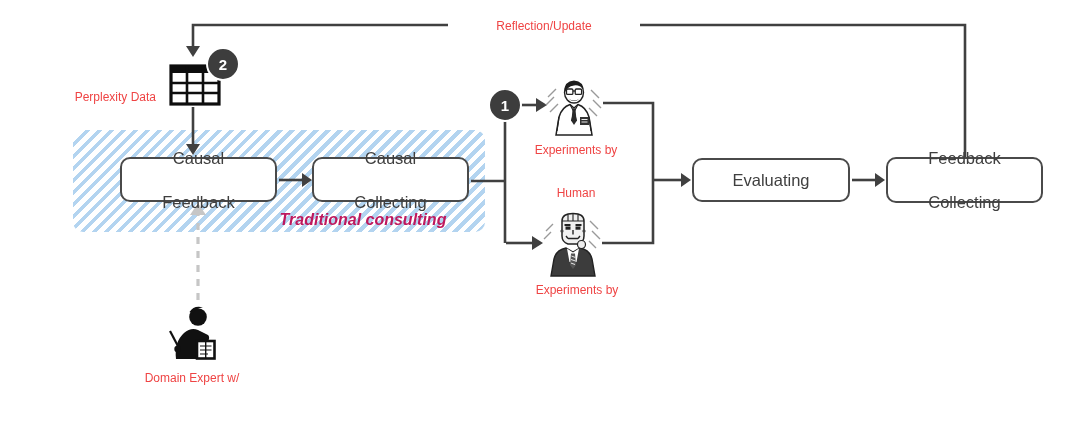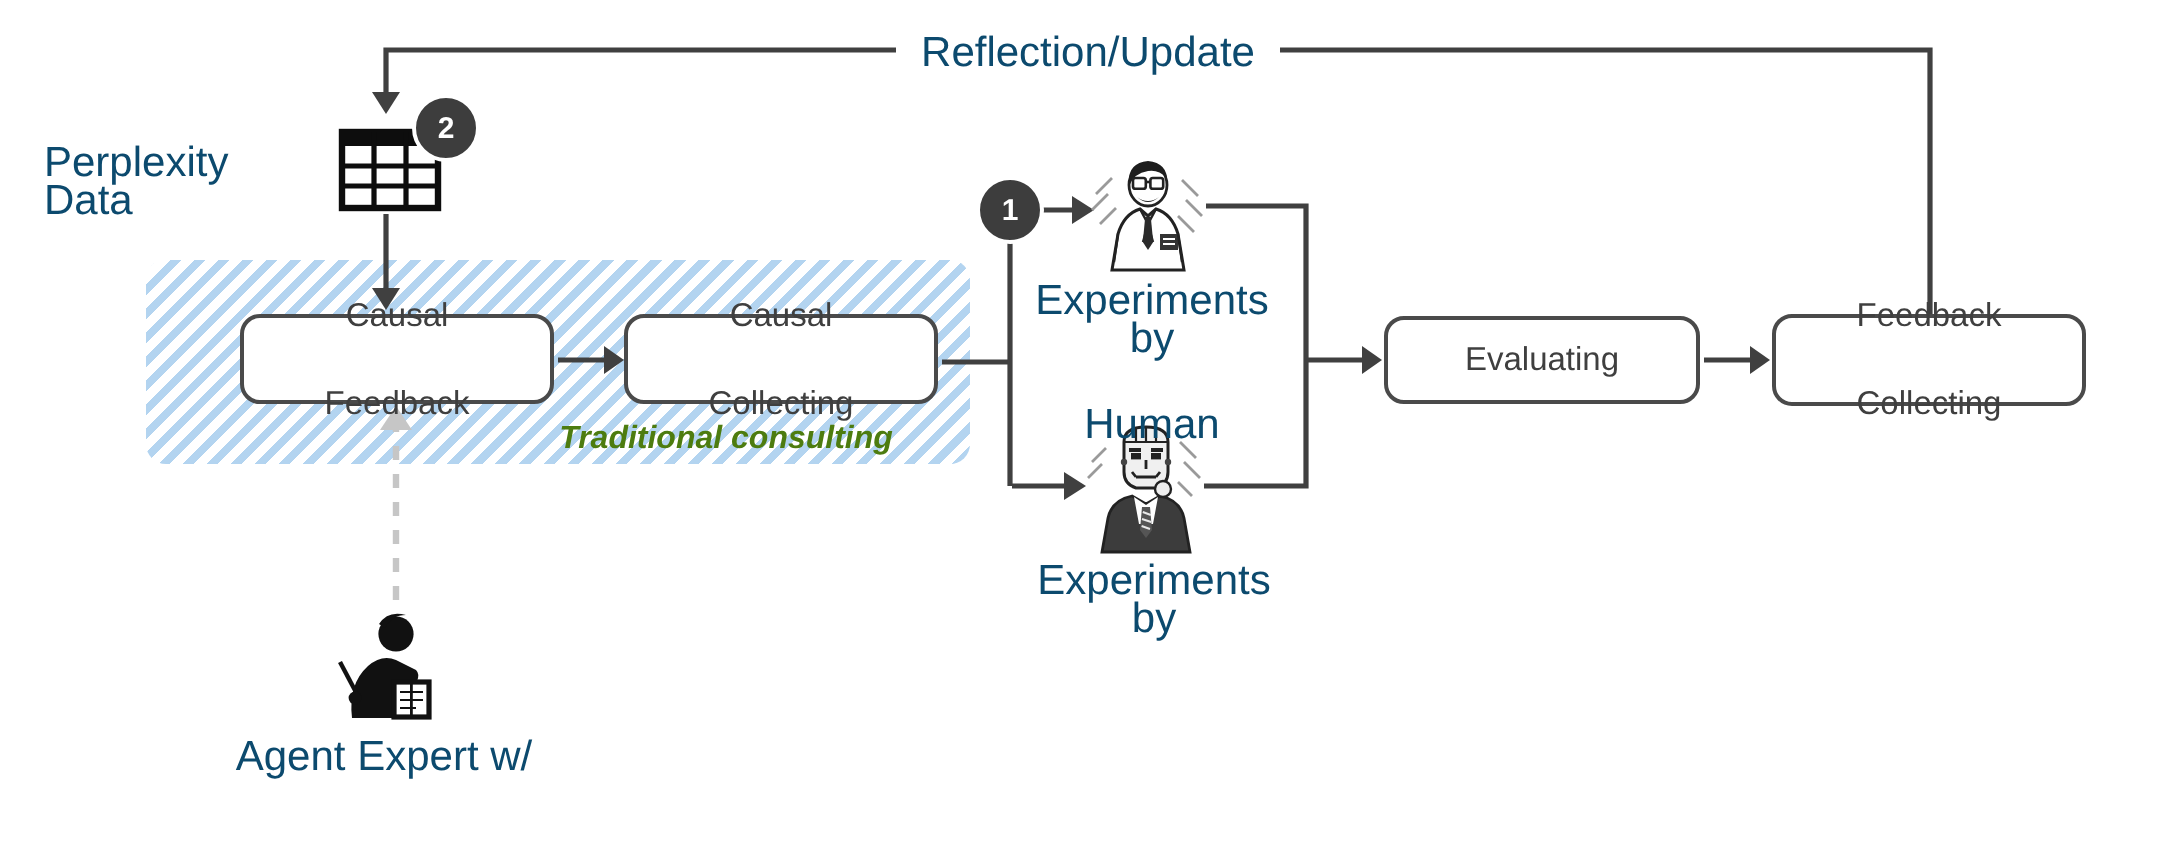--- a/index.html
+++ b/index.html
@@ -16,30 +16,30 @@
   .node-box{
     position:absolute;z-index:3;background:#ffffff;border:2.5px solid #4a4a4a;border-radius:10px;
     display:flex;flex-direction:column;align-items:center;justify-content:center;
     font-size:16.5px;line-height:20px;color:#3f3f3f;text-align:center;box-sizing:border-box;
   }
   .box-causal-modeling{left:120px;top:157px;width:157px;height:45px;}
   .box-causal-inference{left:312px;top:157px;width:157px;height:45px;}
   .box-evaluating{left:692px;top:158px;width:158px;height:44px;}
   .box-feedback{left:886px;top:157px;width:157px;height:46px;}
   .flow-label{
-    position:absolute;z-index:3;font-size:21px;line-height:19px;text-align:center;color:#0c4a6e;
+    position:absolute;z-index:3;font-size:12px;line-height:19px;text-align:center;color:#ef4444;
   }
   .lbl-reflection{left:448px;top:16px;width:192px;background:#ffffff;padding:1px 0;}
-  .lbl-perplexity{left:22px;top:72px;width:134px;text-align:left;}
+  .lbl-perplexity{left:22px;top:88px;width:134px;text-align:right;}
   .lbl-exp-human{left:505px;top:141px;width:142px;}
   .lbl-exp-agent{left:506px;top:281px;width:142px;}
   .lbl-human-expert{left:114px;top:369px;width:156px;}
   .lbl-traditional{
     left:263px;top:211px;width:200px;z-index:3;position:absolute;
-    font-size:16px;font-weight:bold;font-style:italic;color:#4d7c0f;text-align:center;
+    font-size:16px;font-weight:bold;font-style:italic;color:#be185d;text-align:center;
   }
   .badge{
     position:absolute;z-index:4;width:30px;height:30px;border-radius:50%;
     background:#3d3d3d;border:2px solid #ffffff;color:#ffffff;
     display:flex;align-items:center;justify-content:center;
     font-size:15px;font-weight:bold;box-sizing:content-box;
   }
   .badge-step1{left:488px;top:88px;}
   .badge-step2{left:206px;top:47px;}
   .line2{display:block;margin-top:24px;}
@@ -162,19 +162,19 @@
   <div class="flow-label lbl-perplexity">Perplexity Data</div>
   <div class="lbl-traditional">Traditional consulting</div>
   <div class="flow-label lbl-exp-human">
     <span>Experiments by</span>
     <span class="line2">Human</span>
   </div>
   <div class="flow-label lbl-exp-agent">
     <span>Experiments by</span>
   </div>
   <div class="flow-label lbl-human-expert">
-    <span>Agent Expert w/</span>
+    <span>Domain Expert w/</span>
   </div>
 
   <div class="badge badge-step1">1</div>
   <div class="badge badge-step2">2</div>
 
 </div>
 
 </body></html>

